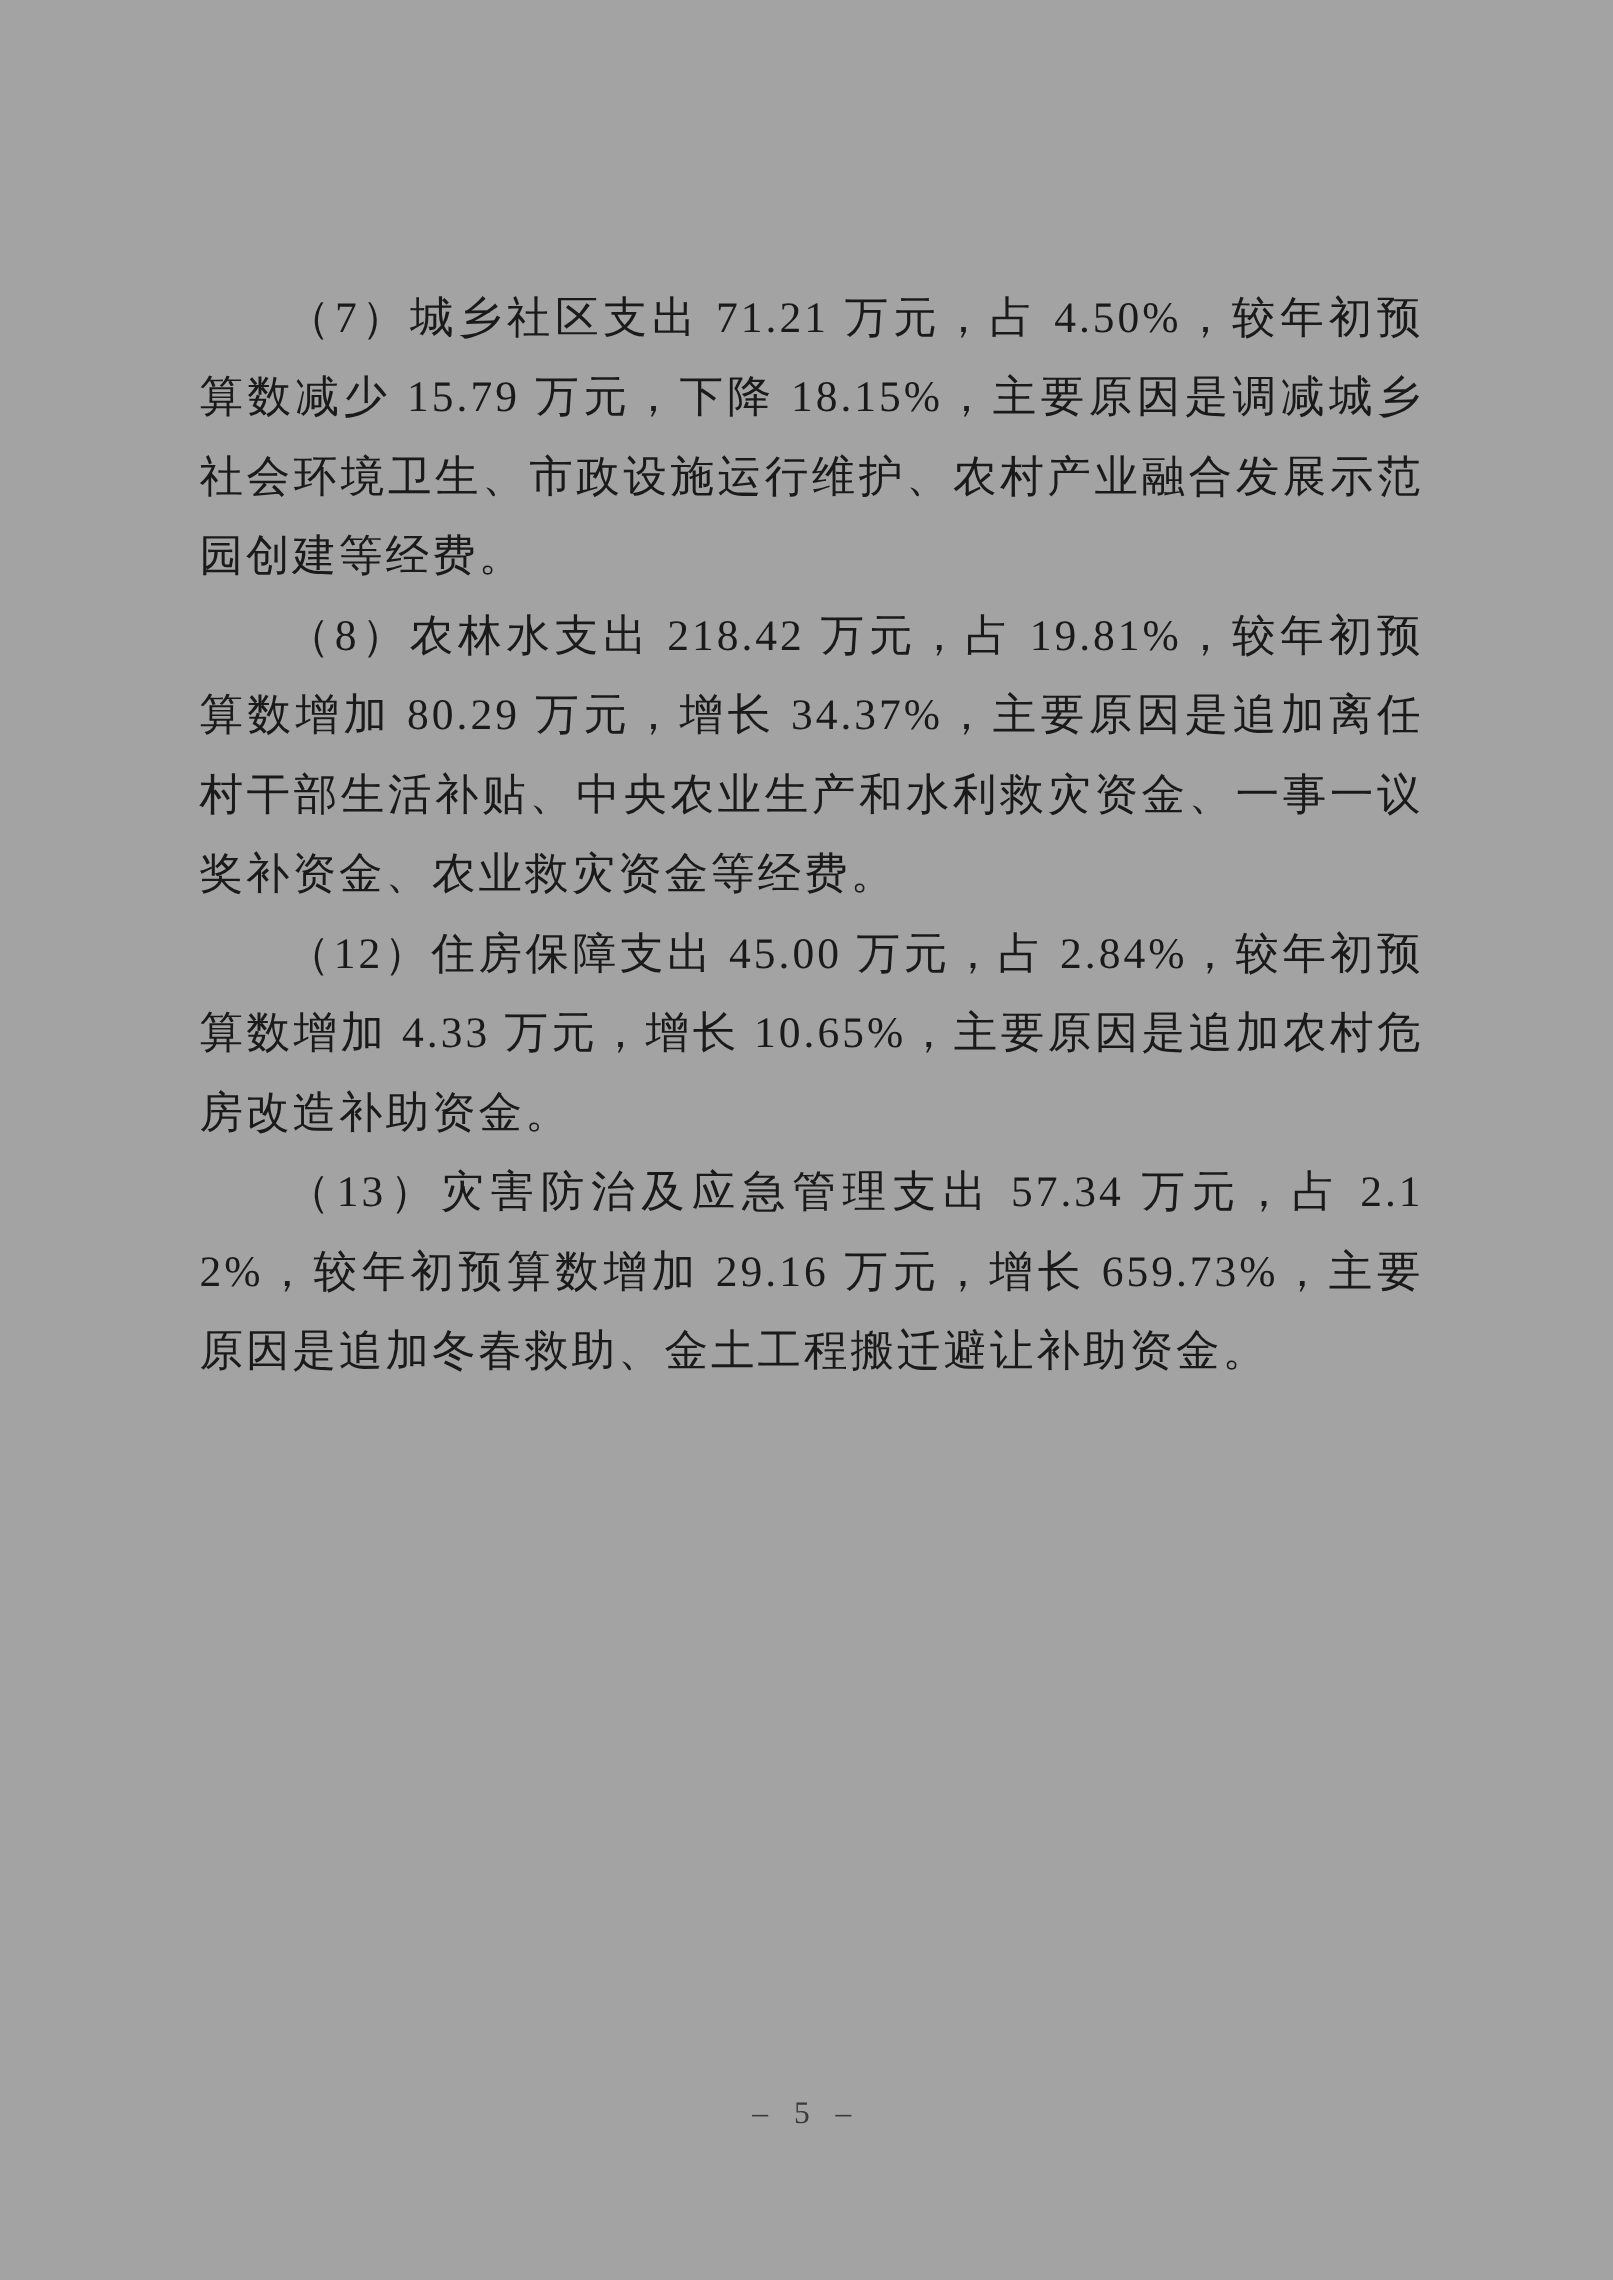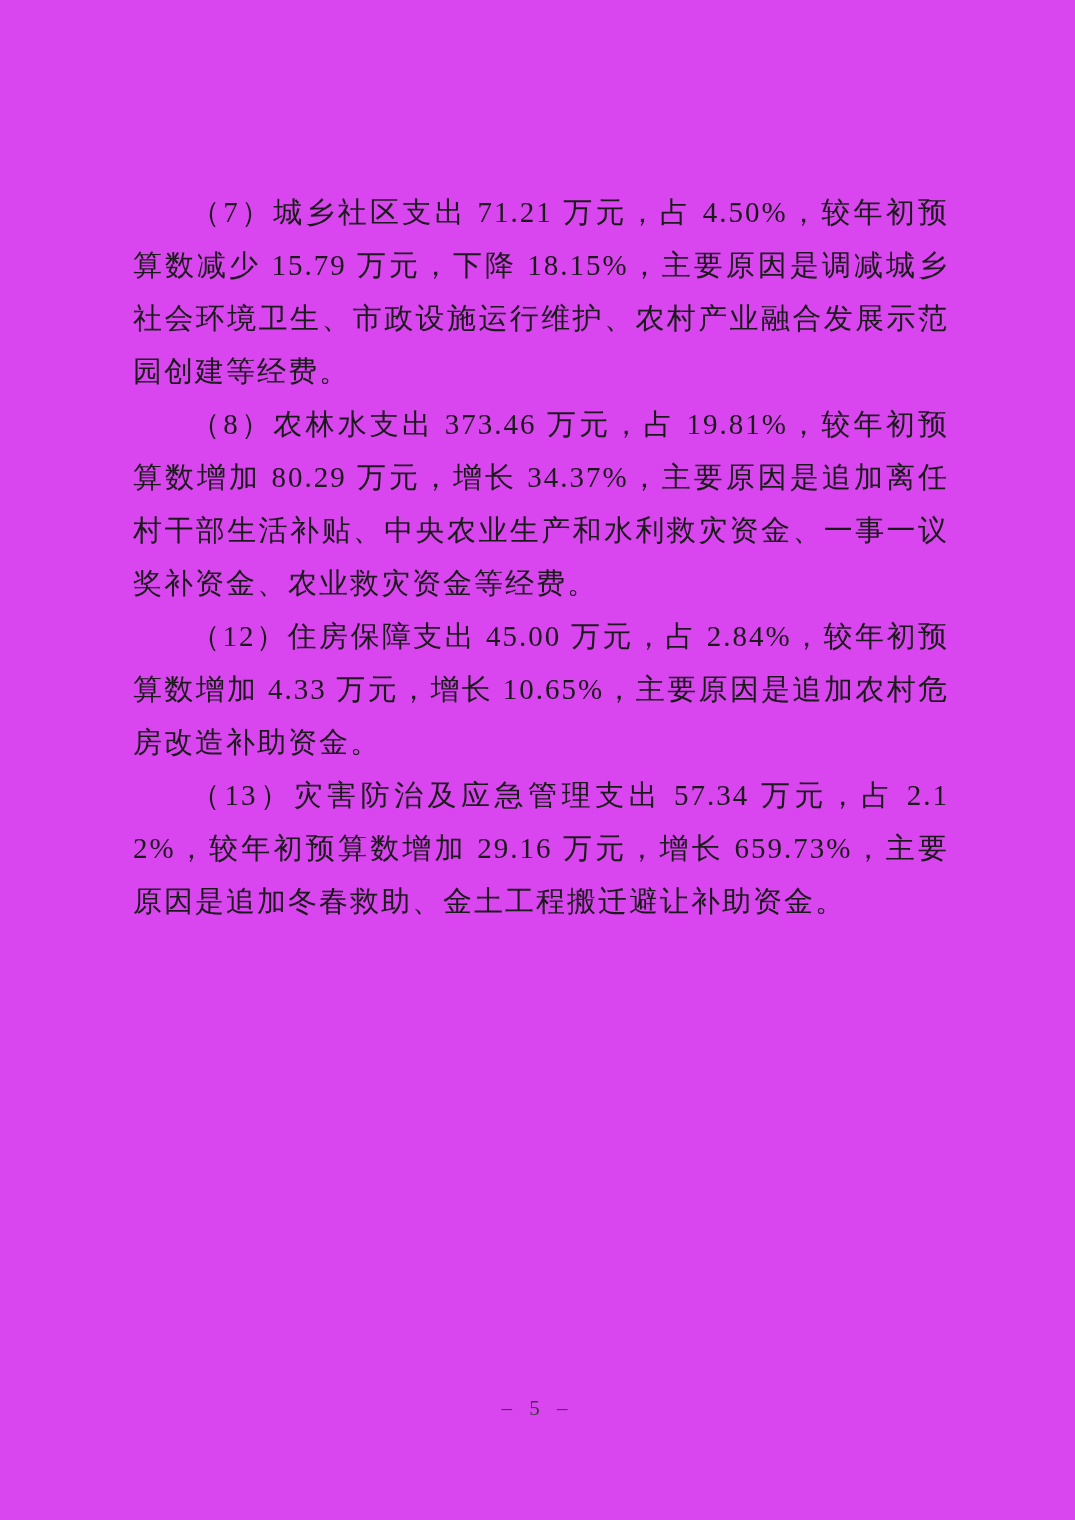--- a/index.html
+++ b/index.html
@@ -11,21 +11,21 @@
     position: relative;
     width: 1075px;
     height: 1520px;
     overflow: hidden;
     font-family: "Liberation Serif", "DejaVu Serif", serif;
     color: #1a1a1a;
   }
   .page {
     position: absolute;
     inset: 0;
-    background: #d946ef;
+    background: #a3a3a3;
   }
   .content {
     position: absolute;
     left: 133px;
     top: 186px;
     width: 816px;
   }
   .para {
     margin: 0;
     padding: 0;
@@ -48,20 +48,20 @@
     letter-spacing: 6px;
     color: #3a3a3a;
   }
 </style>
 </head>
 <body>
 
 <div class="page">
   <div class="content">
     <p class="para">（7）城乡社区支出 71.21 万元，占 4.50%，较年初预算数减少 15.79 万元，下降 18.15%，主要原因是调减城乡社会环境卫生、市政设施运行维护、农村产业融合发展示范园创建等经费。</p>
-    <p class="para">（8）农林水支出 373.46 万元，占 19.81%，较年初预算数增加 80.29 万元，增长 34.37%，主要原因是追加离任村干部生活补贴、中央农业生产和水利救灾资金、一事一议奖补资金、农业救灾资金等经费。</p>
+    <p class="para">（8）农林水支出 218.42 万元，占 19.81%，较年初预算数增加 80.29 万元，增长 34.37%，主要原因是追加离任村干部生活补贴、中央农业生产和水利救灾资金、一事一议奖补资金、农业救灾资金等经费。</p>
     <p class="para">（12）住房保障支出 45.00 万元，占 2.84%，较年初预算数增加 4.33 万元，增长 10.65%，主要原因是追加农村危房改造补助资金。</p>
     <p class="para">（13）灾害防治及应急管理支出 57.34 万元，占 2.12%，较年初预算数增加 29.16 万元，增长 659.73%，主要原因是追加冬春救助、金土工程搬迁避让补助资金。</p>
   </div>
   <div class="footer">
     <span class="page-number">– 5 –</span>
   </div>
 </div>
 
 </body></html>

